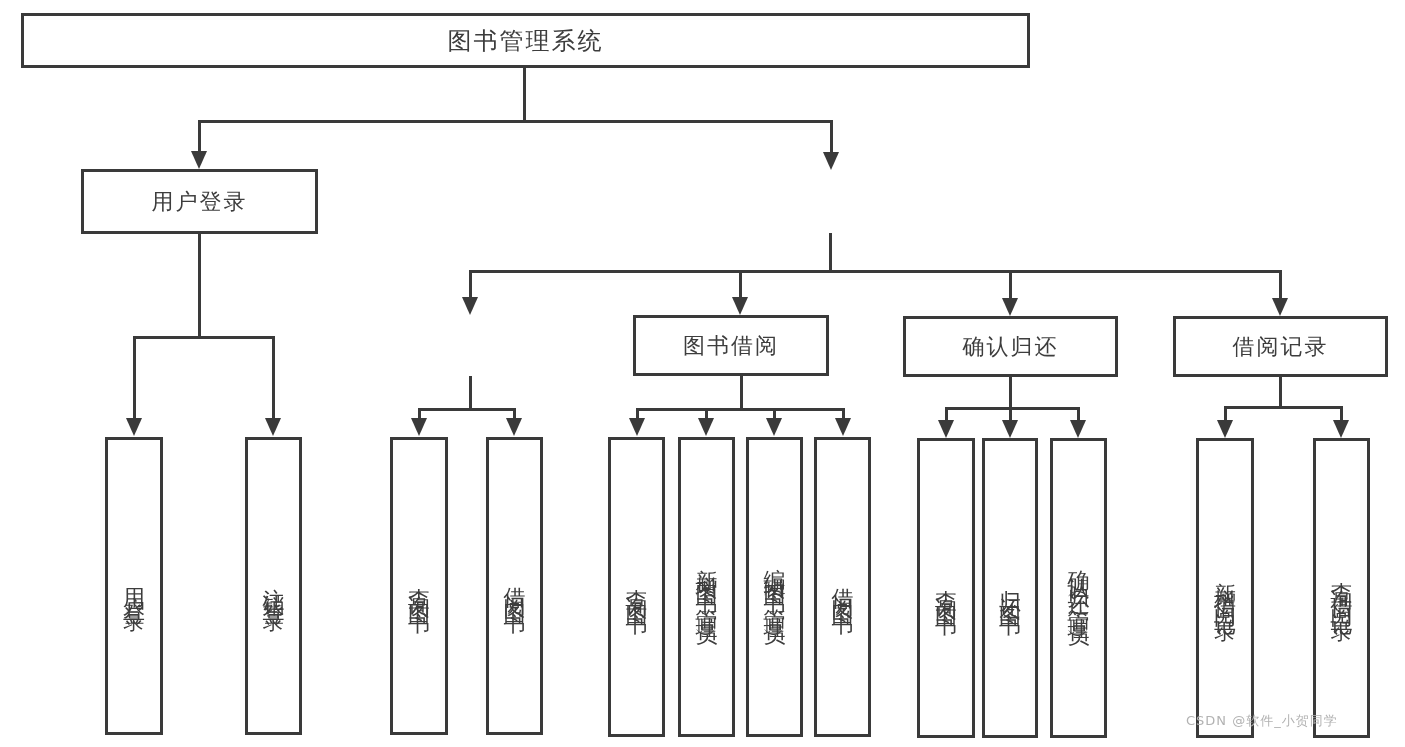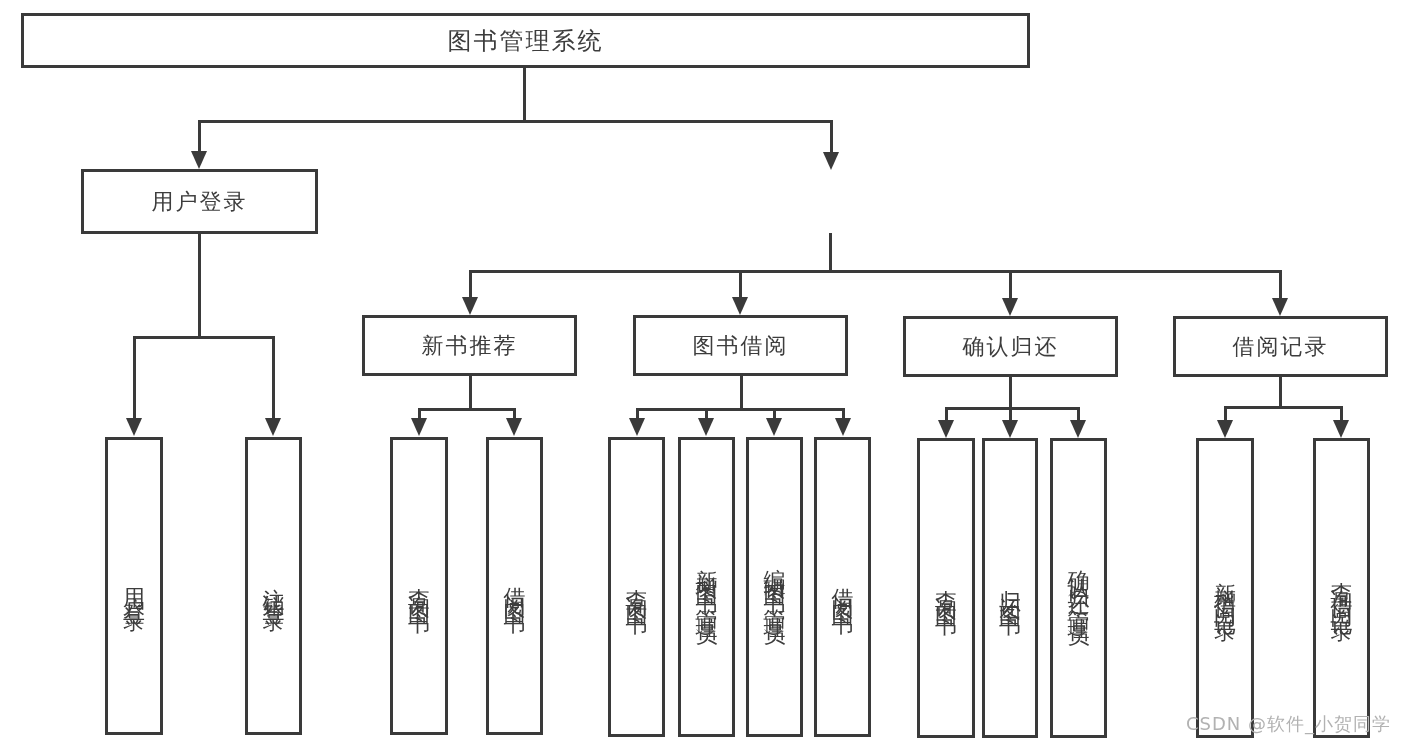--- a/index.html
+++ b/index.html
@@ -29,21 +29,21 @@
   .hline,.vline{position:absolute;background:var(--line);}
   .hline{height:3px;}
   .vline{width:3px;}
   .arrow{
     position:absolute;width:0;height:0;
     border-left:8px solid transparent;border-right:8px solid transparent;
     border-top:18px solid var(--line);
   }
   .watermark{
     position:absolute;left:1186px;top:712px;
-    color:var(--watermark);font-size:18px;letter-spacing:1px;
+    color:var(--watermark);font-size:13px;letter-spacing:1px;
     white-space:nowrap;z-index:5;
   }
 </style>
 </head>
 <body>
 
 <div class="canvas">
 
   <div class="node node--h node--root" style="left:21px;top:13px;width:1009px;height:55px;">
     <span class="label">图书管理系统</span>
@@ -78,24 +78,21 @@
   <div class="hline" style="left:469px;top:270px;width:812px;"></div>
   <div class="vline" style="left:469px;top:270px;height:28px;"></div>
   <div class="arrow" style="left:462px;top:297px;"></div>
   <div class="vline" style="left:739px;top:270px;height:28px;"></div>
   <div class="arrow" style="left:732px;top:297px;"></div>
   <div class="vline" style="left:1009px;top:270px;height:28px;"></div>
   <div class="arrow" style="left:1002px;top:298px;"></div>
   <div class="vline" style="left:1279px;top:270px;height:28px;"></div>
   <div class="arrow" style="left:1272px;top:298px;"></div>
 
-  <div class="node node--h" style="left:362px;top:315px;width:215px;height:61px;">
-    <span class="label">新书推荐</span>
-  </div>
-  <div class="node node--h" style="left:633px;top:315px;width:215px;height:61px;">
+  <div class="node node--h" style="left:633px;top:315px;width:196px;height:61px;">
     <span class="label">图书借阅</span>
   </div>
   <div class="node node--h" style="left:903px;top:316px;width:215px;height:61px;">
     <span class="label">确认归还</span>
   </div>
   <div class="node node--h" style="left:1173px;top:316px;width:215px;height:61px;">
     <span class="label">借阅记录</span>
   </div>
 
   <div class="vline" style="left:469px;top:376px;height:32px;"></div>

